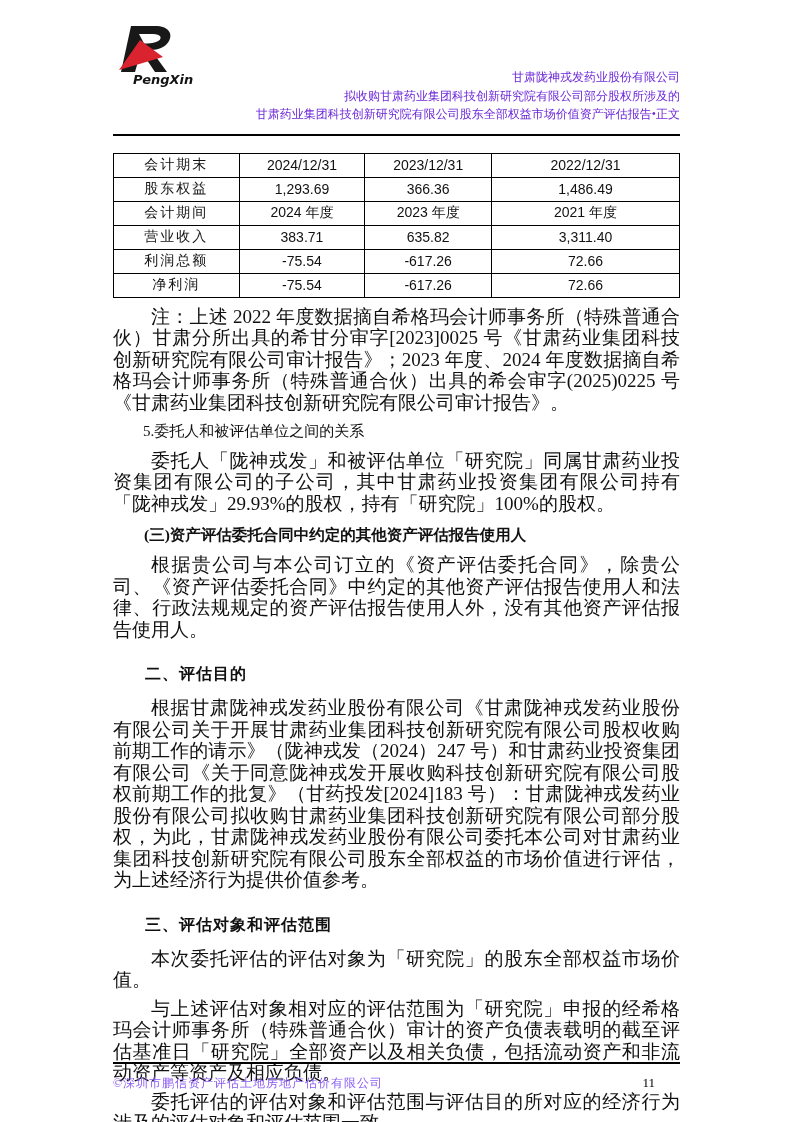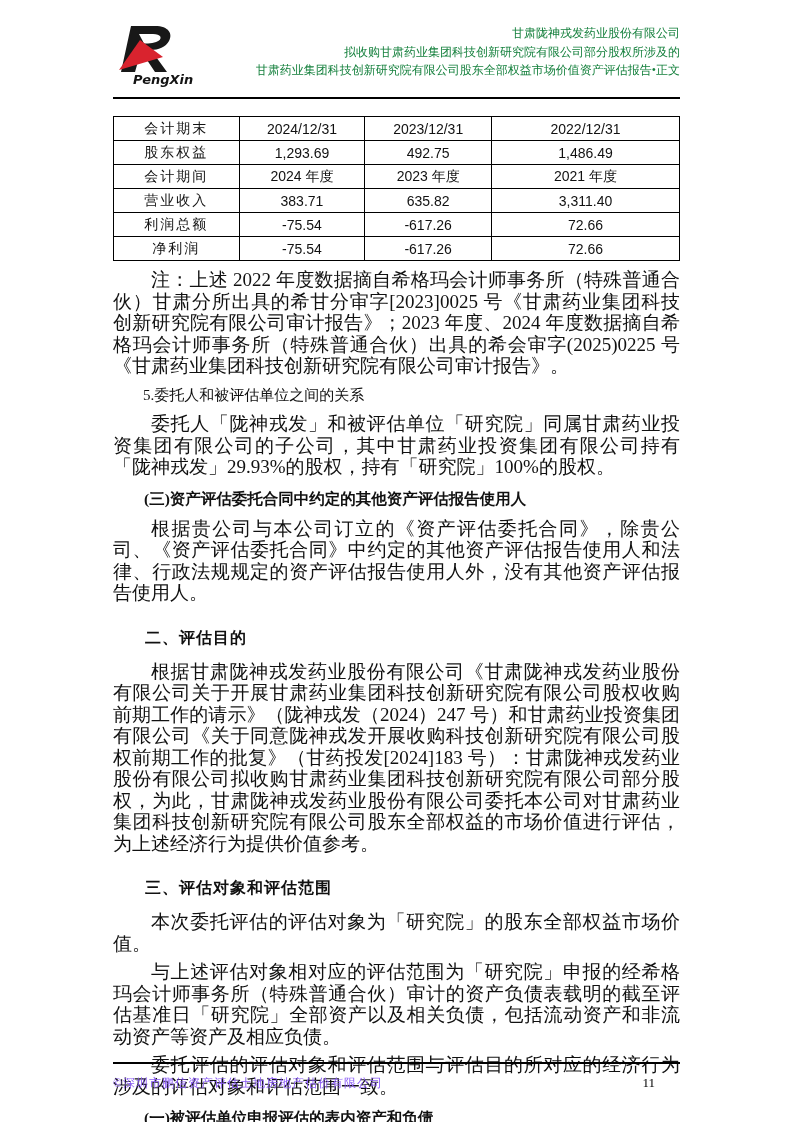--- a/index.html
+++ b/index.html
@@ -17,21 +17,21 @@
   
   .hdr{display:flex;align-items:flex-start;}
   .logo-box{width:96px;flex:0 0 96px;padding-top:2px;}
   .logo-mark{display:block;}
   .logo-word{
     font-family:"DejaVu Sans","Liberation Sans",sans-serif;
     font-weight:800;font-style:italic;
     font-size:13px;letter-spacing:0px;color:#141414;
     margin-top:-2px;margin-left:20px;
   }
-  .hdr-lines{flex:1;text-align:right;font-size:12px;line-height:18.5px;color:#15803d;padding-top:2px;}
+  .hdr-lines{flex:1;text-align:right;font-size:12px;line-height:18.5px;color:#6d28d9;padding-top:2px;margin-top:44px;}
   .hdr-rule{border:none;border-top:2px solid #000;margin:10px 0 0 0;}
   
   table.fin{
     border-collapse:collapse;
     width:100%;
     margin-top:17px;
     font-size:14px;
     table-layout:fixed;
   }
   table.fin td{
@@ -111,21 +111,21 @@
     <tbody>
       <tr>
         <td class="lbl">会计期末</td>
         <td>2024/12/31</td>
         <td>2023/12/31</td>
         <td>2022/12/31</td>
       </tr>
       <tr>
         <td class="lbl">股东权益</td>
         <td>1,293.69</td>
-        <td>492.75</td>
+        <td>366.36</td>
         <td>1,486.49</td>
       </tr>
       <tr>
         <td class="lbl">会计期间</td>
         <td>2024 年度</td>
         <td>2023 年度</td>
         <td>2021 年度</td>
       </tr>
       <tr>
         <td class="lbl">营业收入</td>

